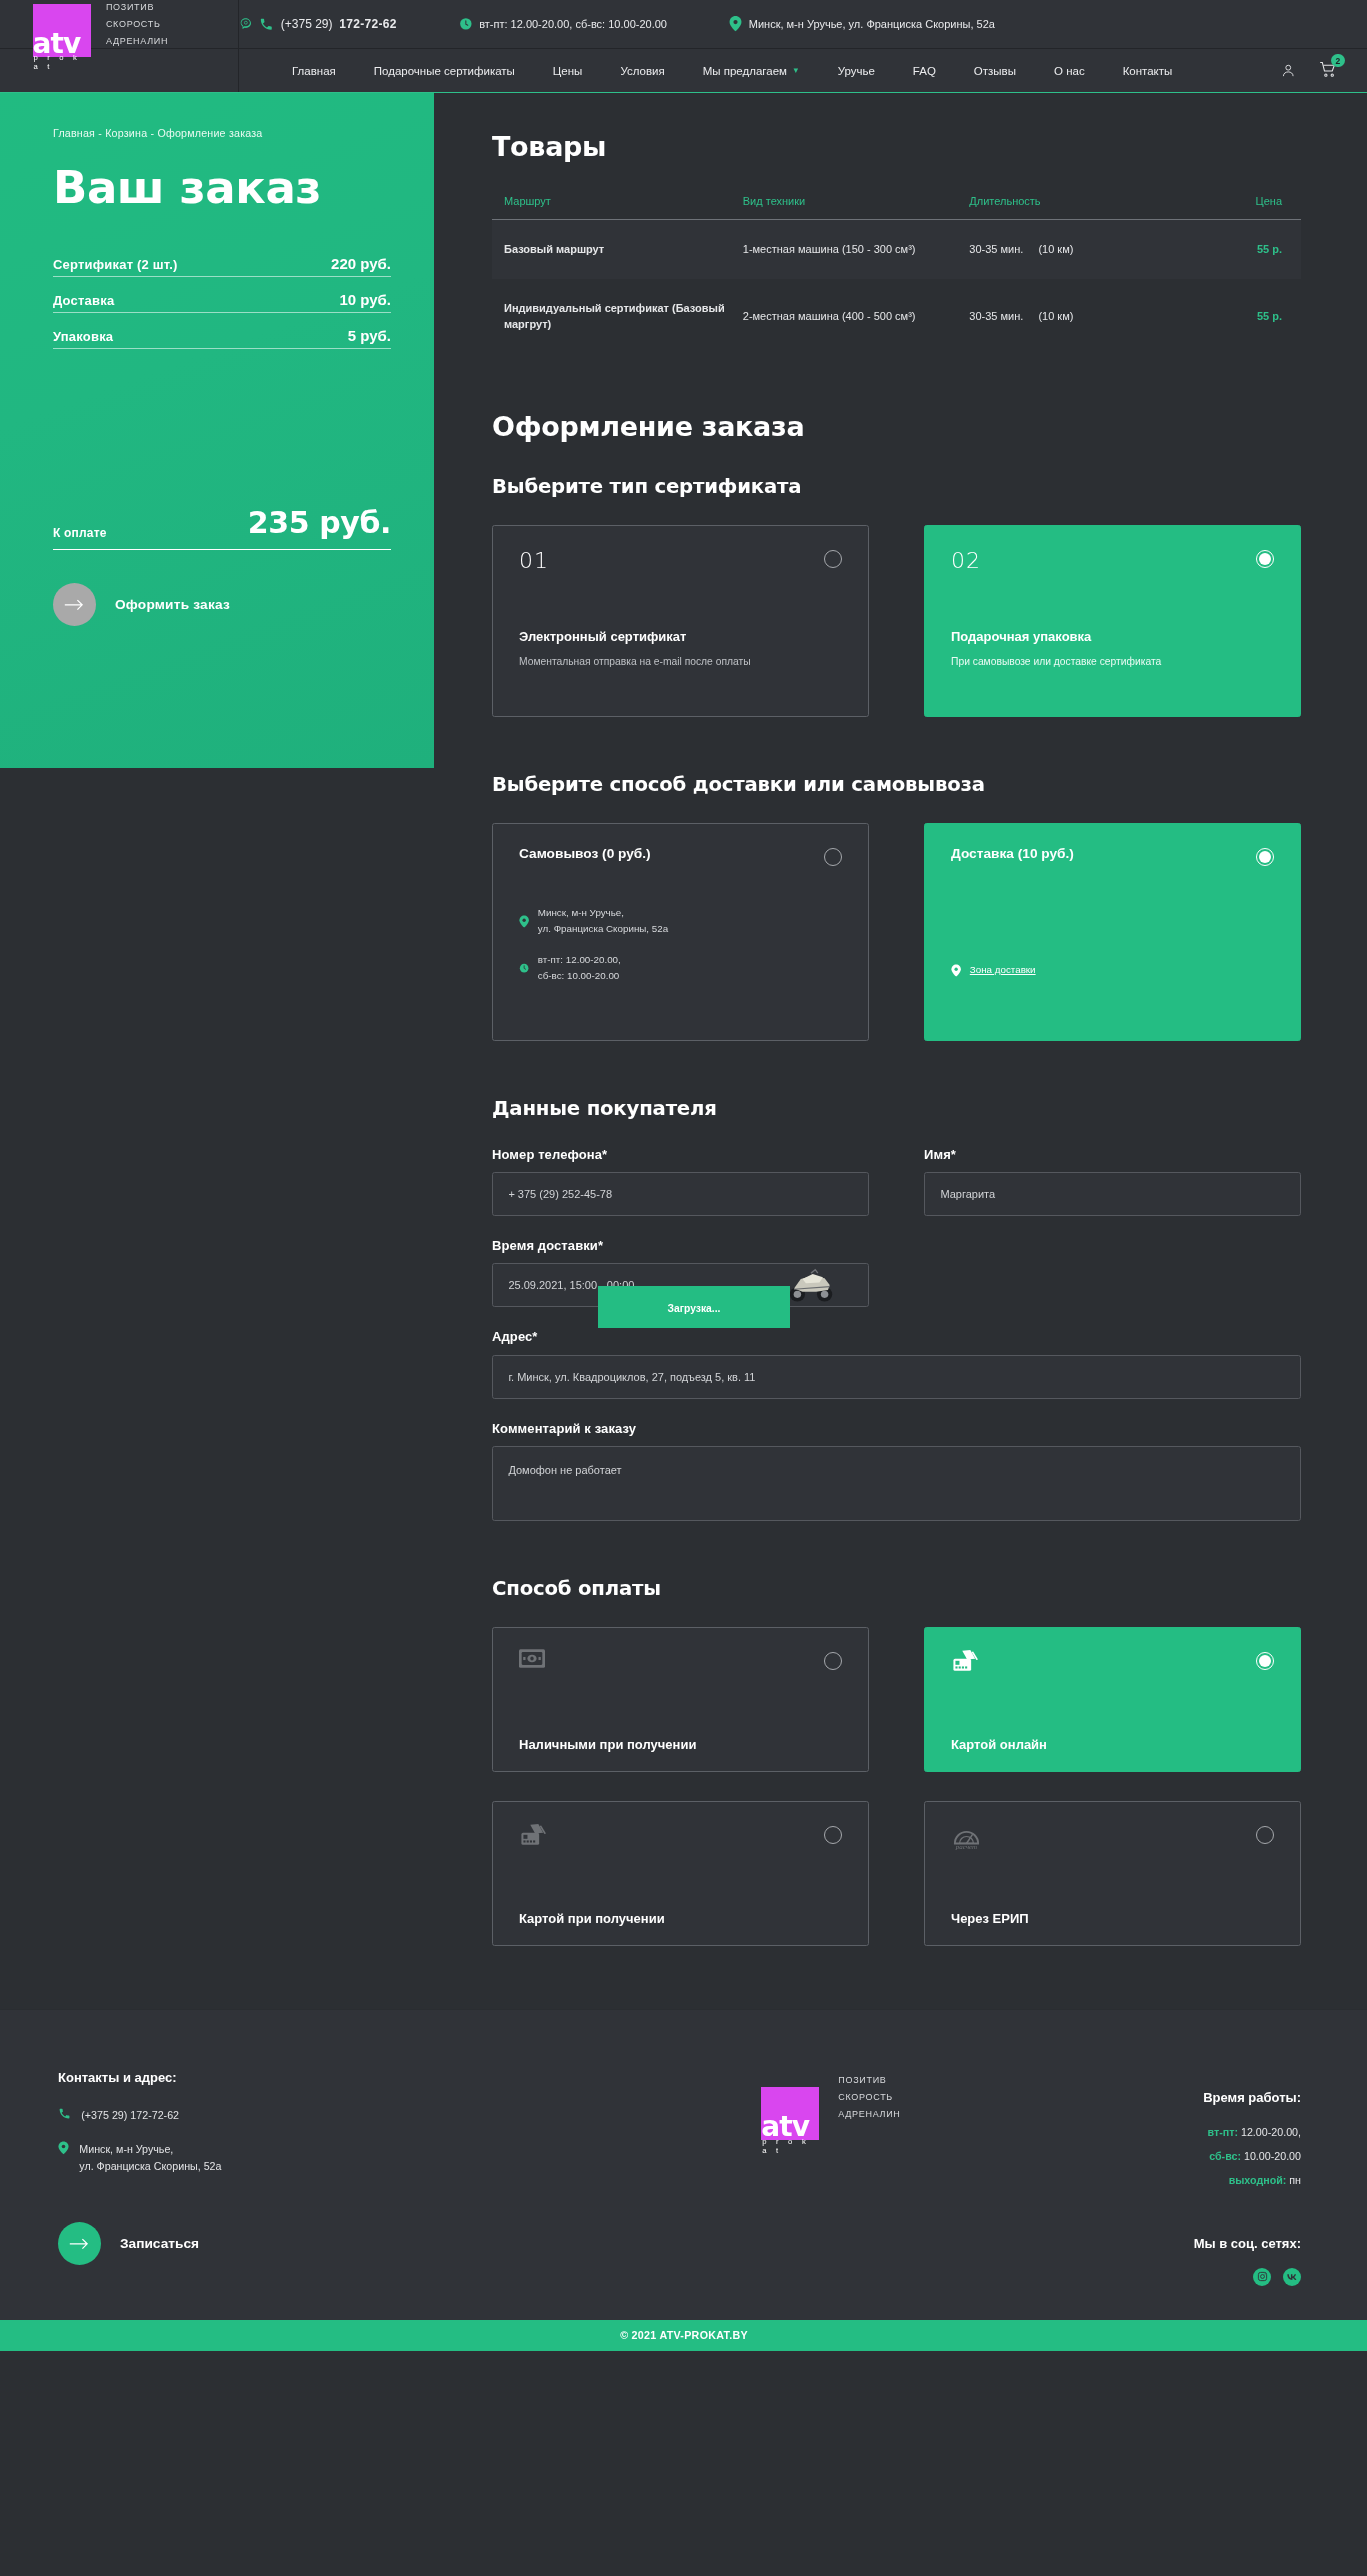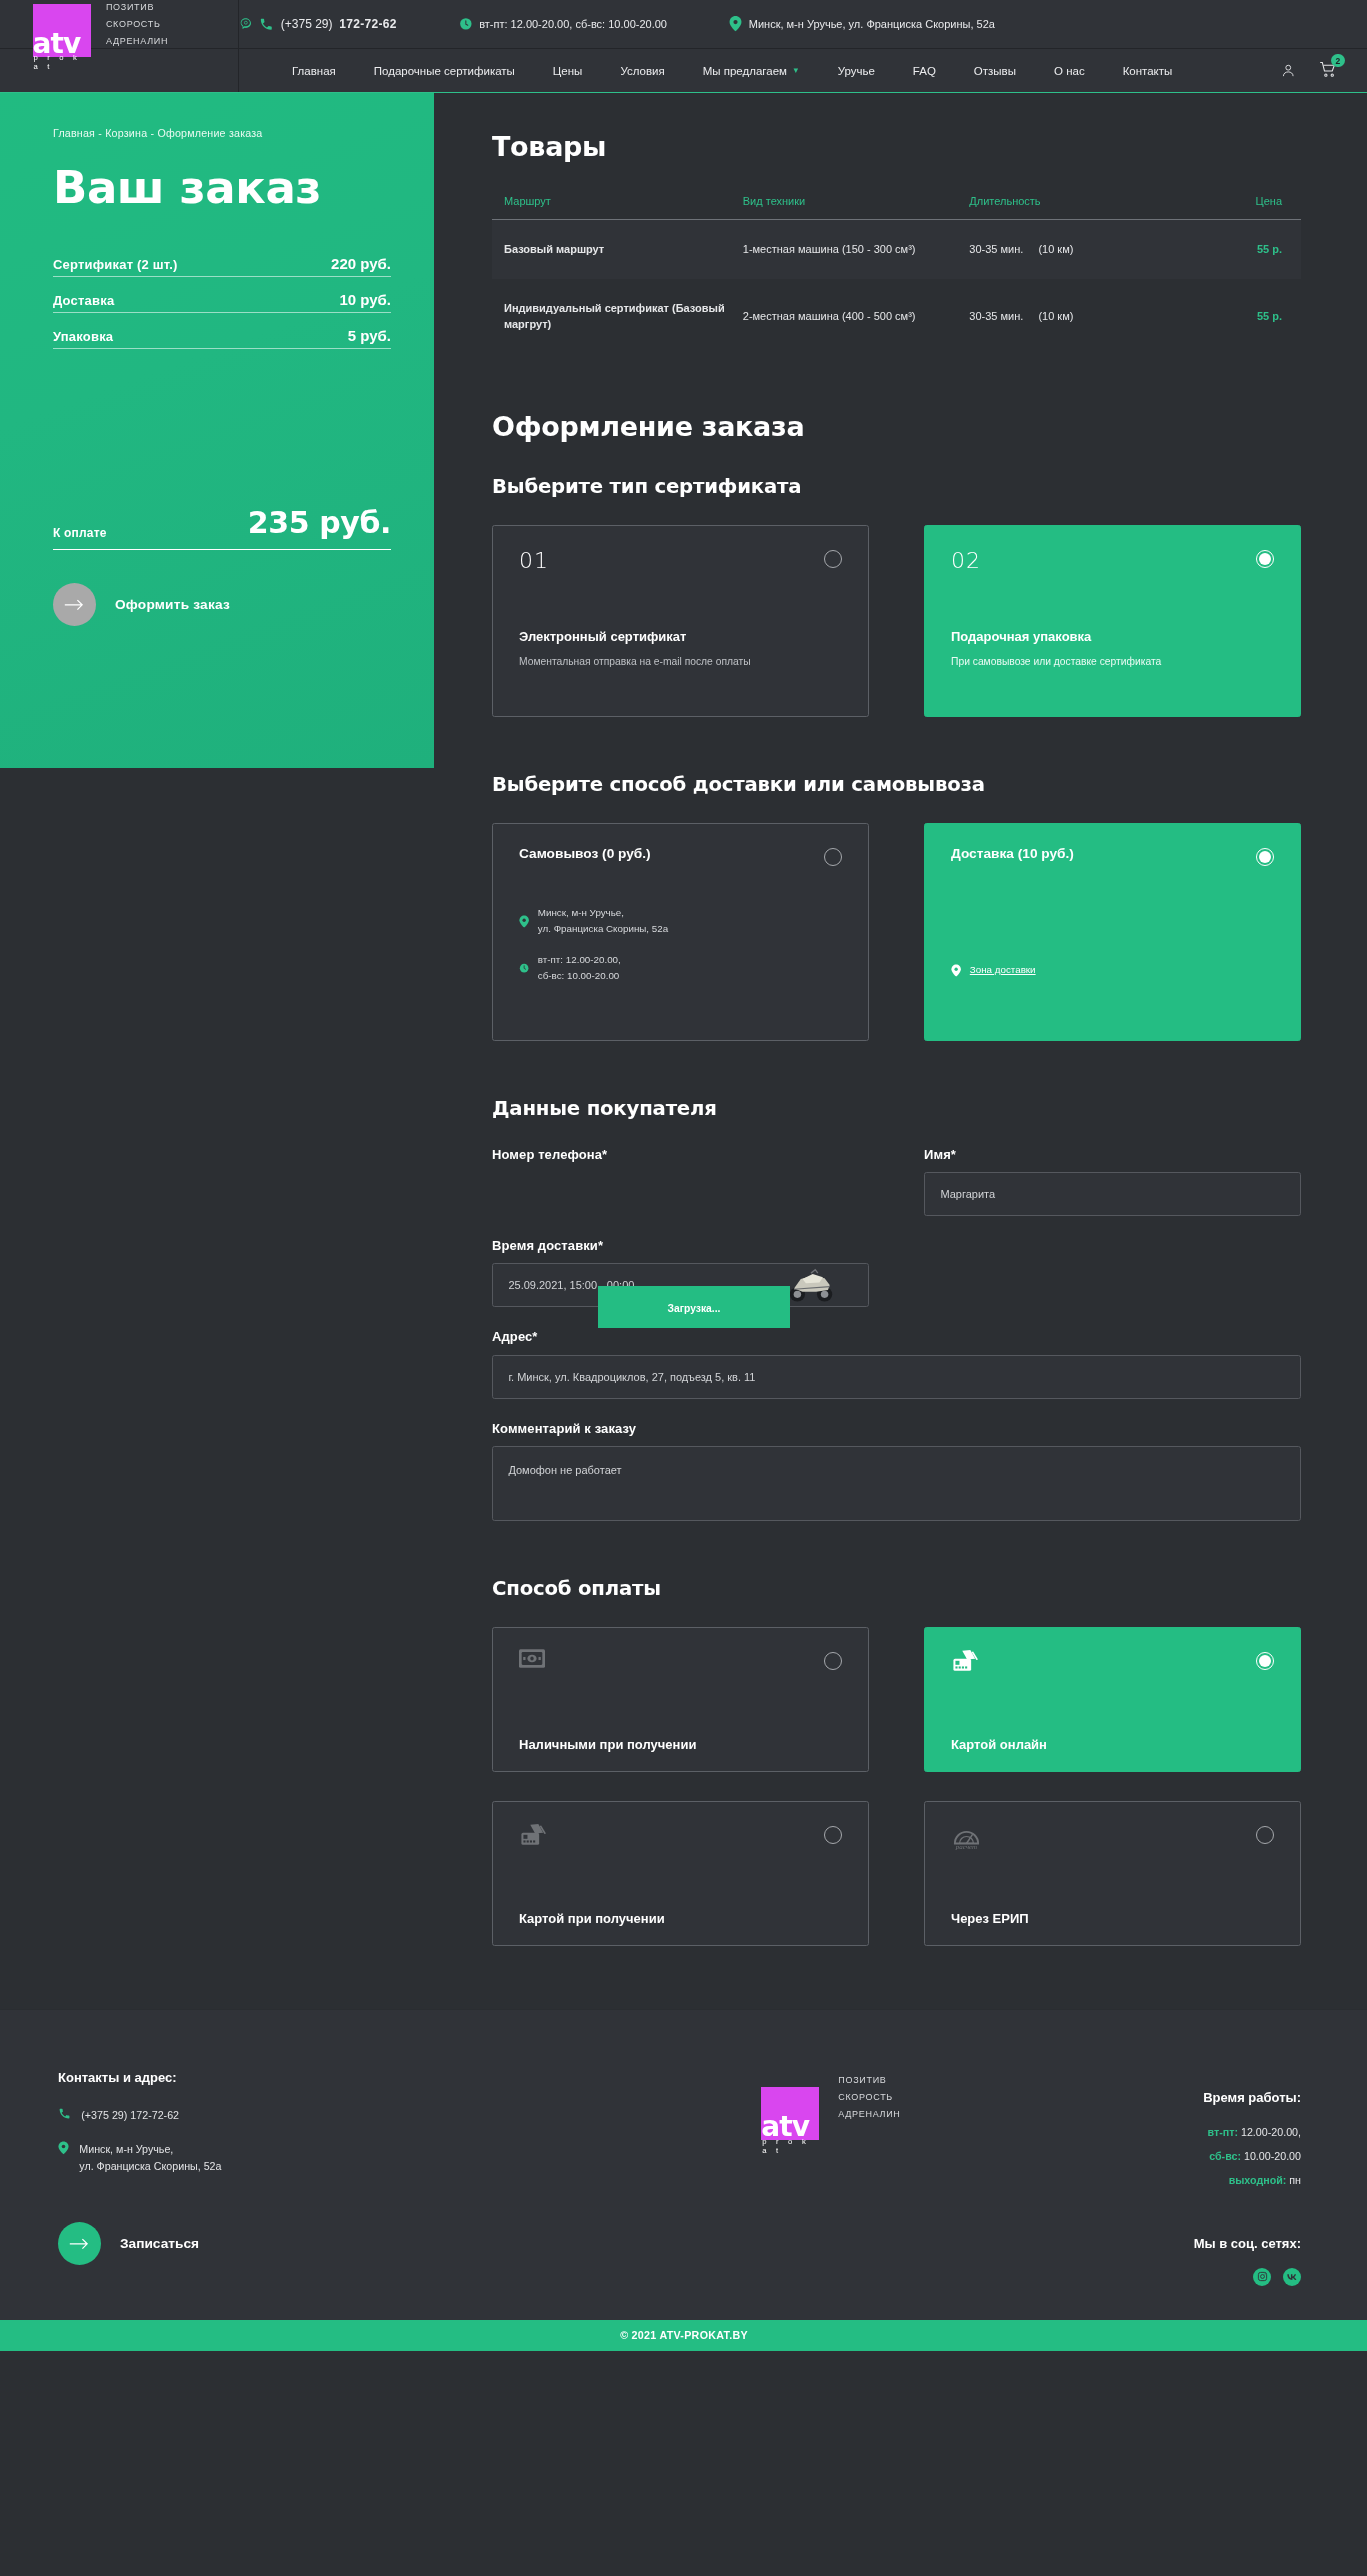--- a/index.html
+++ b/index.html
@@ -594,20 +594,21 @@
           </div>
         </div>
       </div>
     </div>
 
     <div class="section">
       <h3 class="sub">Данные покупателя</h3>
       <div class="formgrid">
         <div class="field">
           <label class="flabel">Номер телефона*</label>
+          <input class="finput" value="+ 375 (29) 252-45-78" style="">
         </div>
         <div class="field">
           <label class="flabel">Имя*</label>
           <input class="finput" value="Маргарита" style="">
         </div>
 
         <div class="field rel">
           <label class="flabel">Время доставки*</label>
           <input class="finput" value="25.09.2021, 15:00 - 00:00" style="">
           <span class="atv-thumb">

